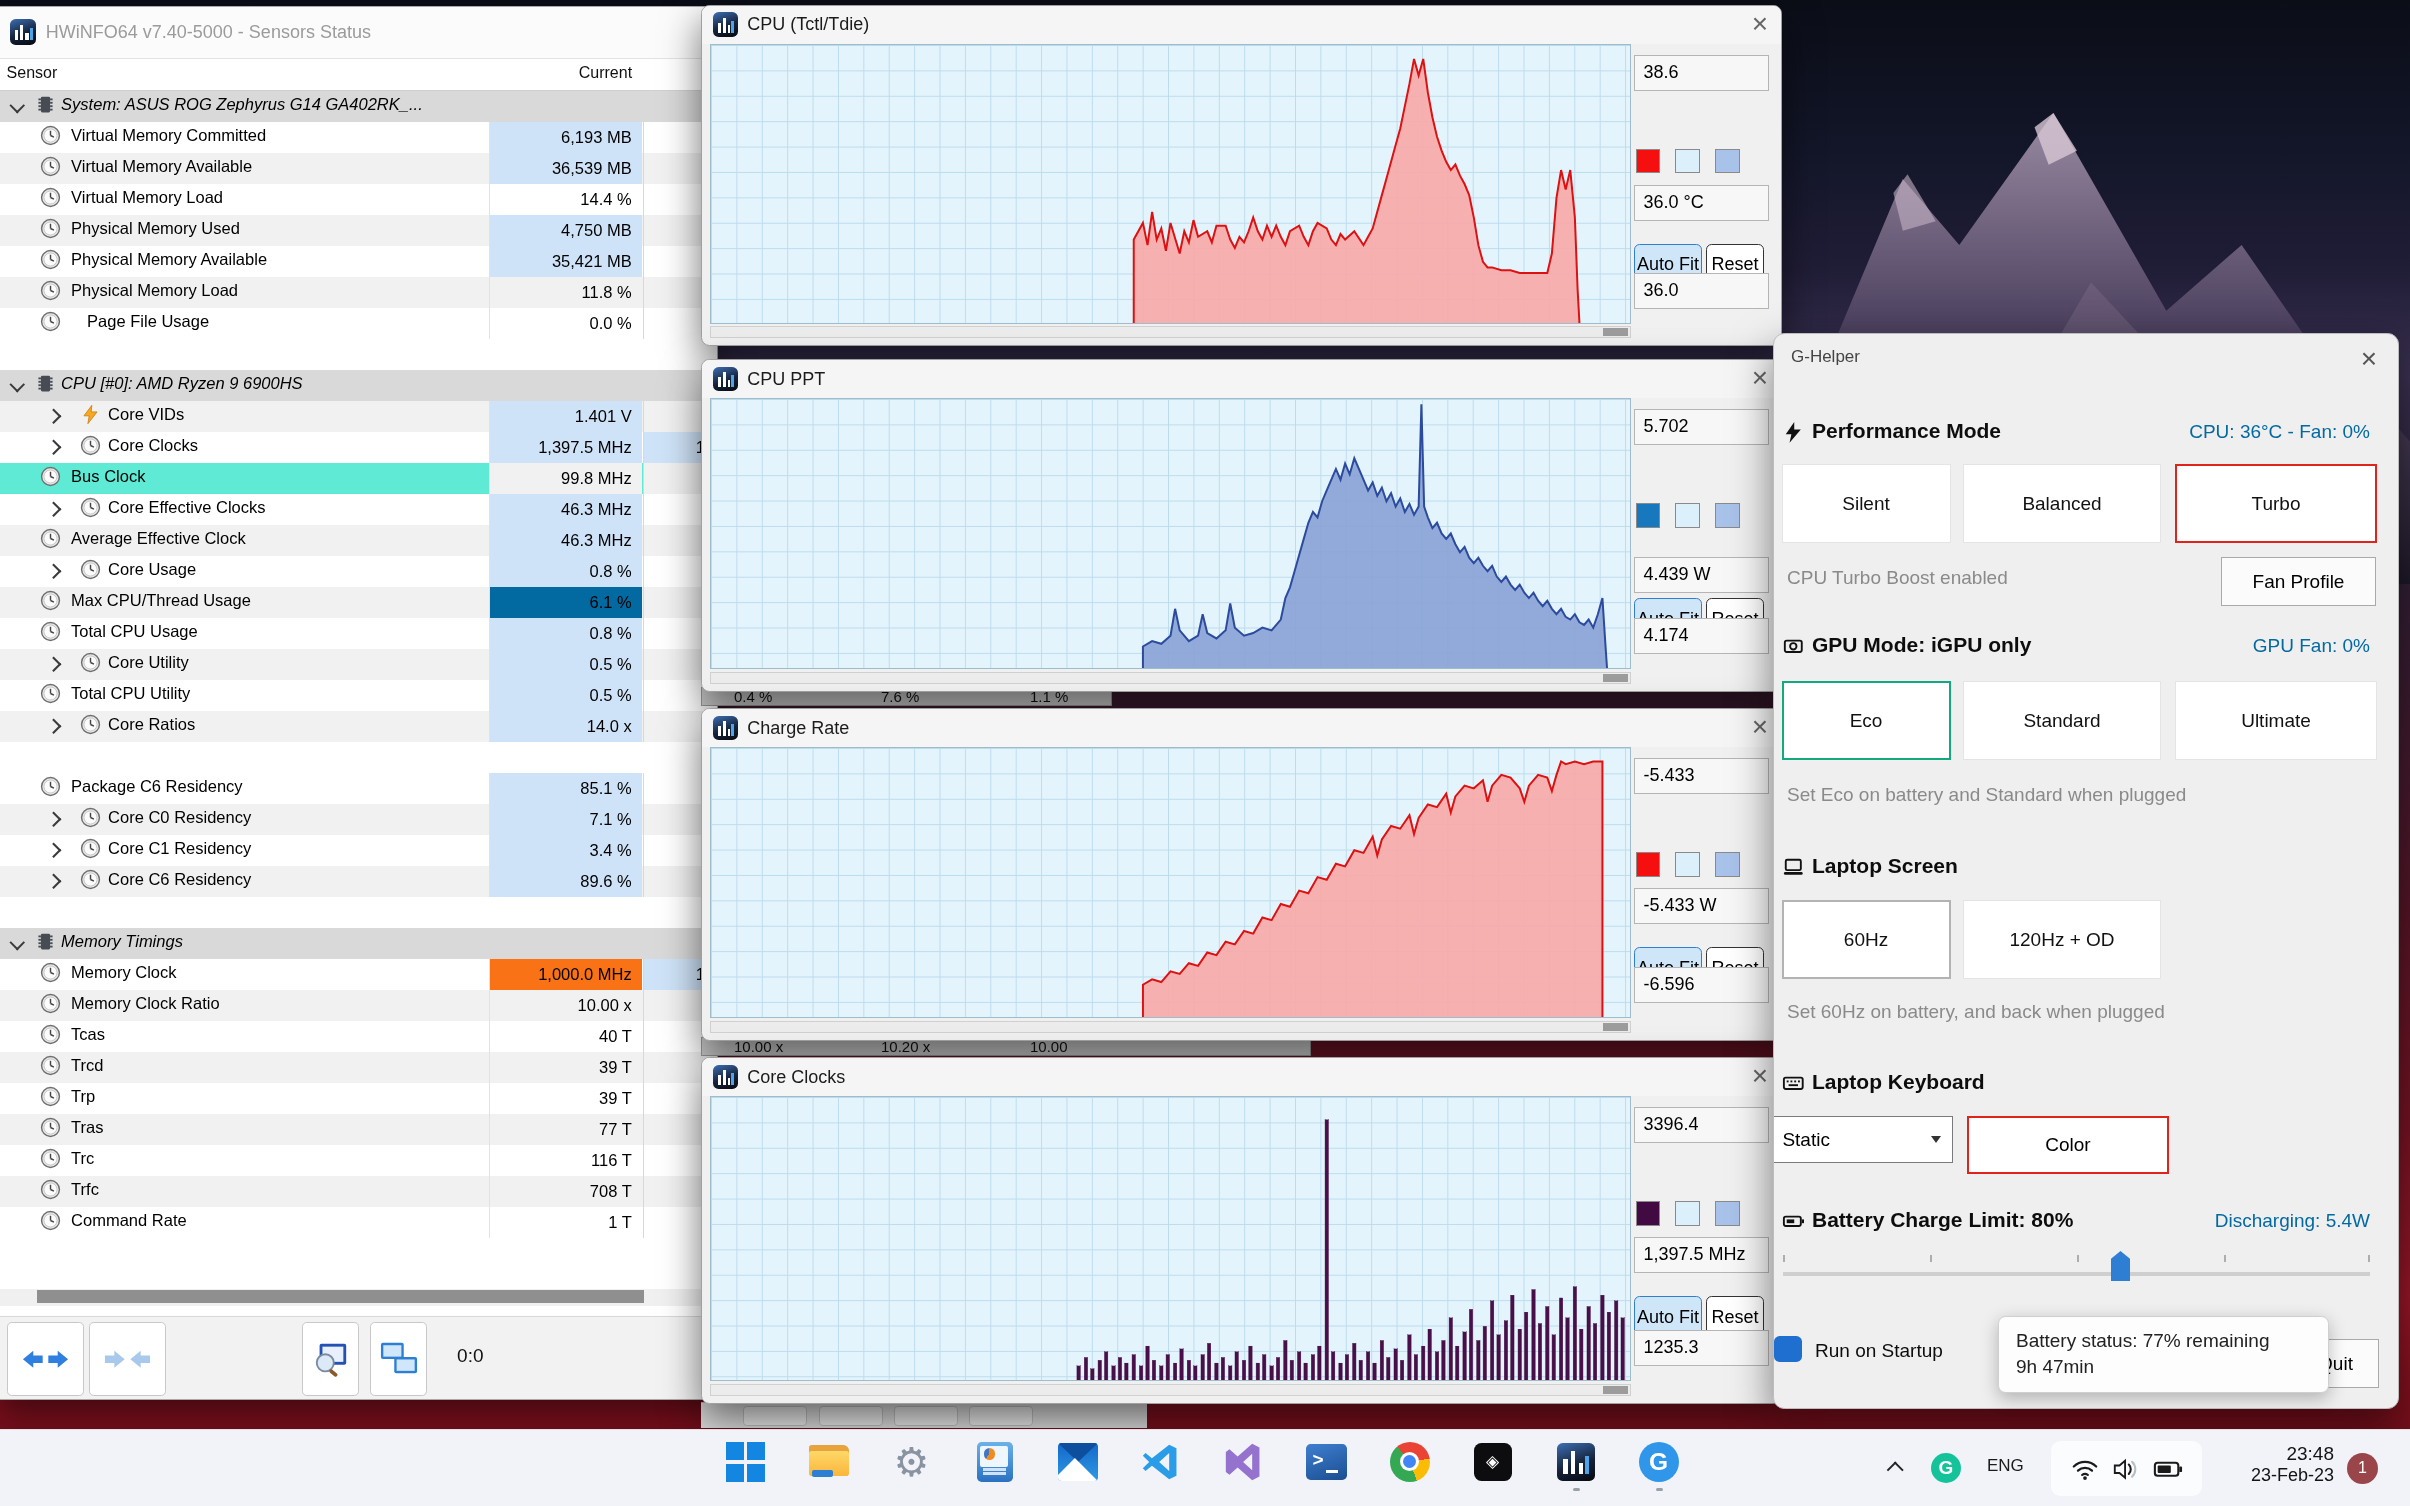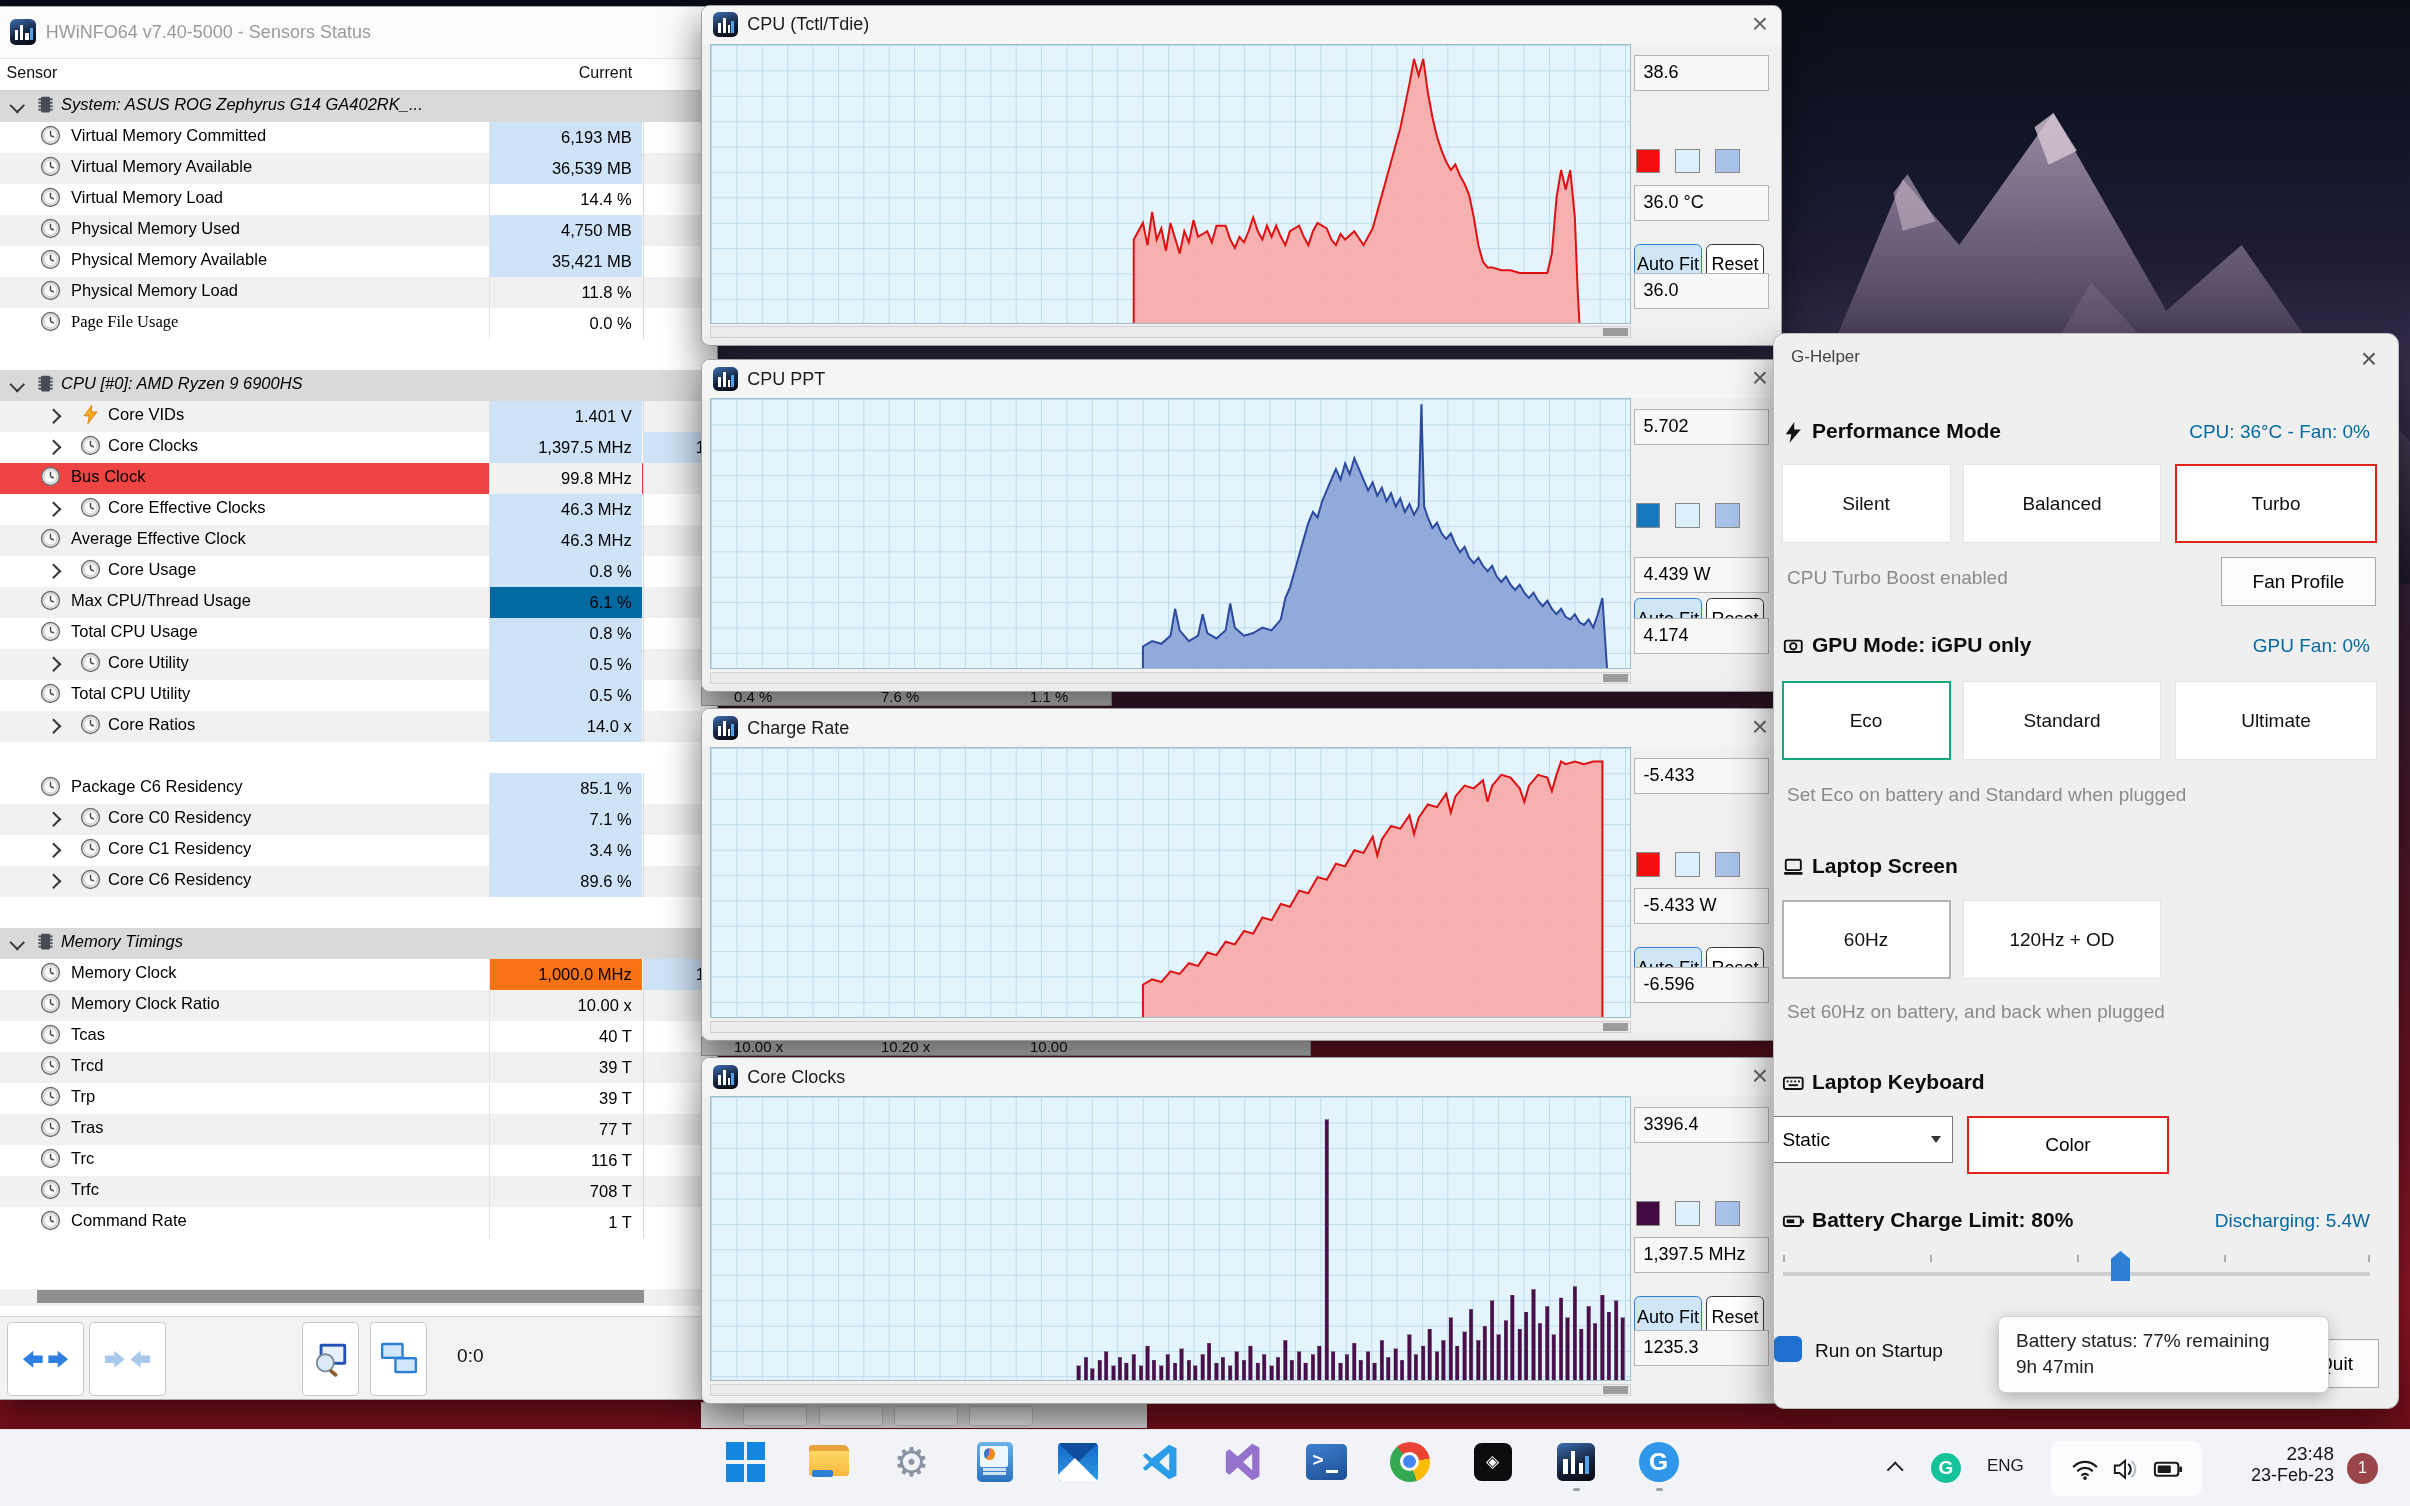--- a/index.html
+++ b/index.html
@@ -240,21 +240,21 @@
       <span class="vcell" style="background:#f1f1f1;">11.8 %</span>
       <span class="stub" style="background:#f1f1f1;"></span>
         </div>
         <div class="srow" style="background: rgb(255, 255, 255);">
           <span class="ric" style="left:41px;"><svg width="21" height="21" viewBox="0 0 16 16">
               <circle cx="8" cy="8" r="6.8" fill="#e9e9e9" stroke="#6f6f6f" stroke-width="1.1"></circle>
      <circle cx="8" cy="8" r="5" fill="#fbfbfb" stroke="#bbb" stroke-width=".6"></circle>
      <line x1="8" y1="8" x2="8" y2="4.4" stroke="#444" stroke-width="1.1"></line>
      <line x1="8" y1="8" x2="10.6" y2="9.2" stroke="#444" stroke-width="1.1"></line>
             </svg></span>
-      <span class="lbl" style="left:72px;font-family:Liberation Serif, serif;">Page File Usage</span>
+      <span class="lbl" style="left:88px;">Page File Usage</span>
       <span class="vcell" style="background:#ffffff;">0.0 %</span>
       <span class="stub" style="background:#ffffff;"></span>
         </div>
         <div class="srow" style="background: rgb(255, 255, 255);"></div>
         <div class="srow" style="background: rgb(217, 217, 217);">
           <span class="chev chev-d" style="position:absolute;left:13px;top:9.4px;"></span>
         <span class="ric" style="left:36px;"><svg width="21" height="21" viewBox="0 0 16 16">
               <rect x="4.5" y="2" width="7" height="12" rx="1" fill="#474c54"></rect>
      <rect x="2.6" y="3.4" width="1.9" height="1.4" fill="#474c54"></rect>
               <rect x="2.6" y="6" width="1.9" height="1.4" fill="#474c54"></rect>
@@ -281,21 +281,21 @@
           <span class="ric" style="left:81px;"><svg width="21" height="21" viewBox="0 0 16 16">
               <circle cx="8" cy="8" r="6.8" fill="#e9e9e9" stroke="#6f6f6f" stroke-width="1.1"></circle>
      <circle cx="8" cy="8" r="5" fill="#fbfbfb" stroke="#bbb" stroke-width=".6"></circle>
      <line x1="8" y1="8" x2="8" y2="4.4" stroke="#444" stroke-width="1.1"></line>
      <line x1="8" y1="8" x2="10.6" y2="9.2" stroke="#444" stroke-width="1.1"></line>
             </svg></span>
       <span class="lbl" style="left:109px;">Core Clocks</span>
       <span class="vcell" style="background:#cfe3f8;">1,397.5 MHz</span>
       <span class="stub" style="background:#cfe3f8;">1,</span>
         </div>
-        <div class="srow" style="background: #ef4444;">
+        <div class="srow" style="background: #5eead4;">
           <span class="ric" style="left:41px;"><svg width="21" height="21" viewBox="0 0 16 16">
               <circle cx="8" cy="8" r="6.8" fill="#e9e9e9" stroke="#6f6f6f" stroke-width="1.1"></circle>
      <circle cx="8" cy="8" r="5" fill="#fbfbfb" stroke="#bbb" stroke-width=".6"></circle>
      <line x1="8" y1="8" x2="8" y2="4.4" stroke="#444" stroke-width="1.1"></line>
      <line x1="8" y1="8" x2="10.6" y2="9.2" stroke="#444" stroke-width="1.1"></line>
             </svg></span>
       <span class="lbl" style="left:72px;">Bus Clock</span>
       <span class="vcell" style="background:#f1f1f1;">99.8 MHz</span>
       <span class="stub" style="background:#f1f1f1;"></span>
         </div>

